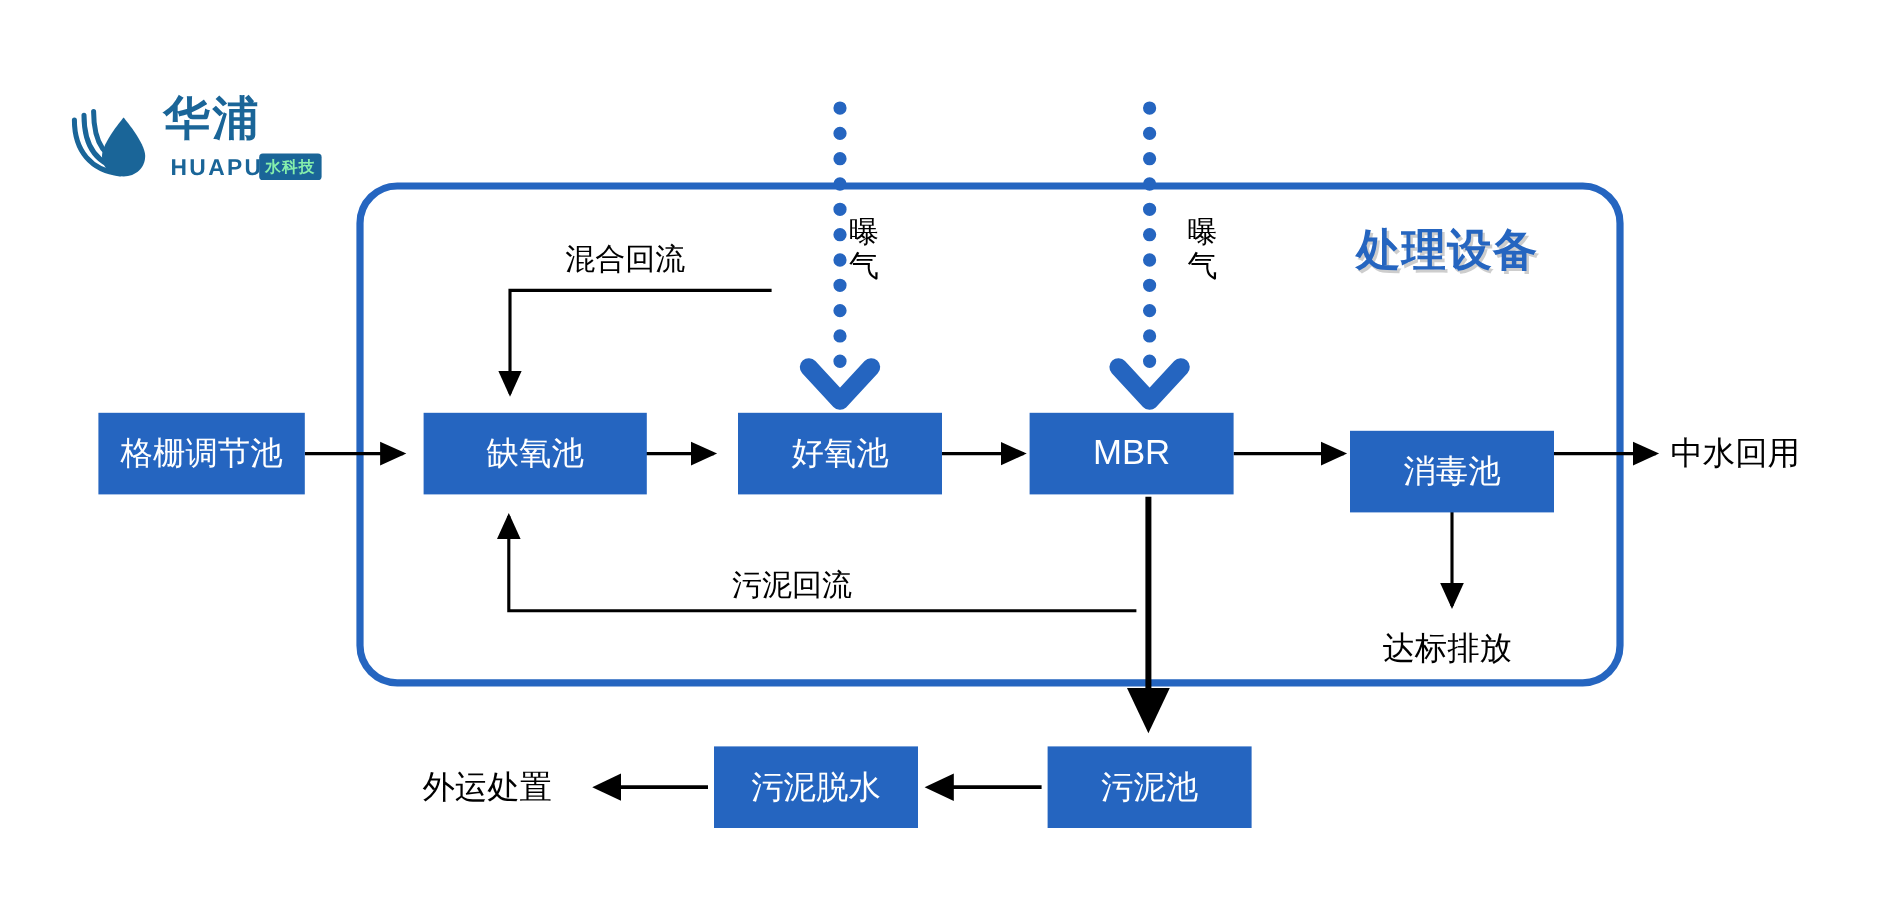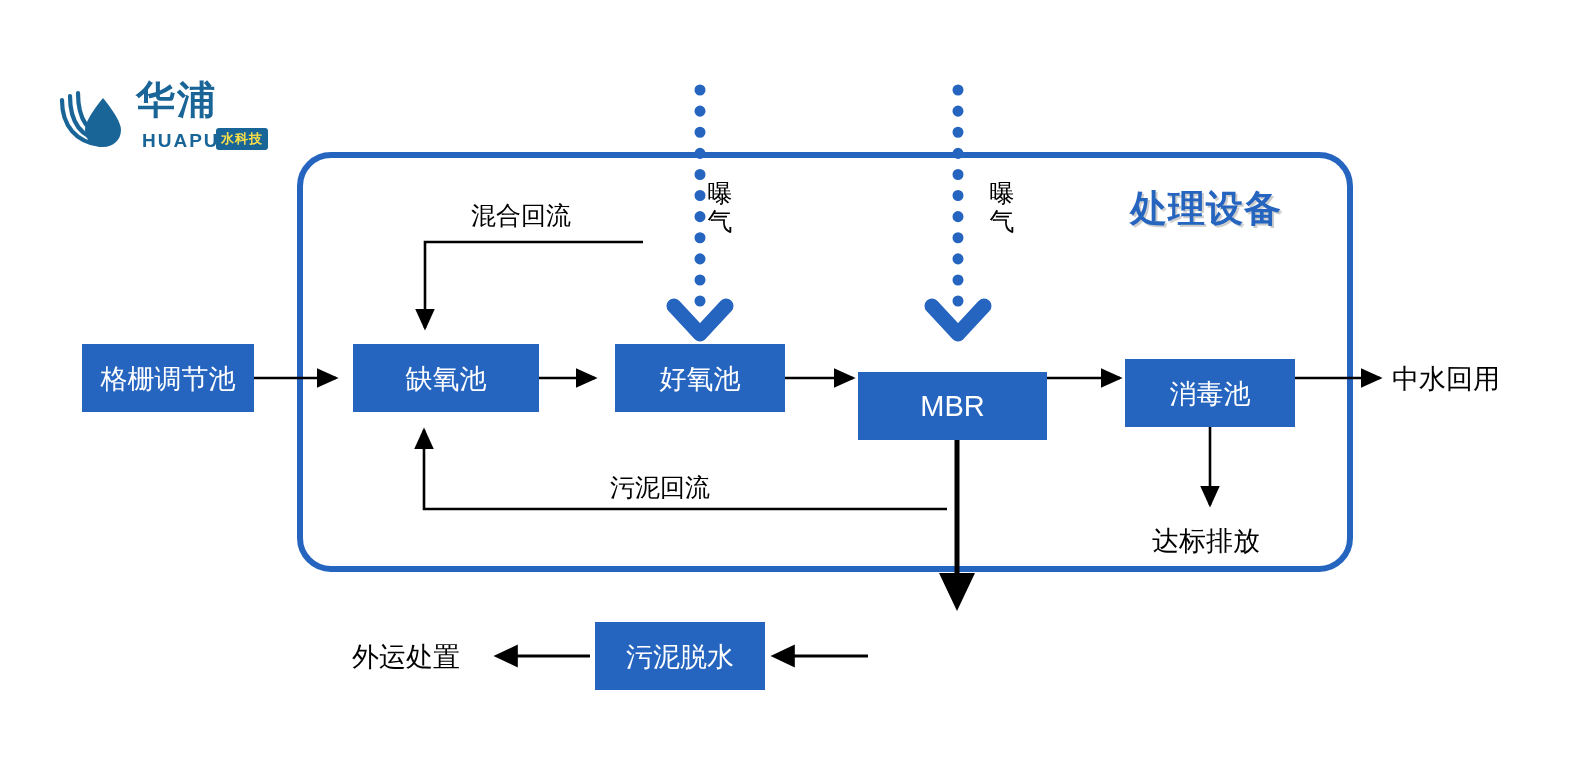--- a/index.html
+++ b/index.html
@@ -21,21 +21,21 @@
     letter-spacing: 2px; line-height: 1; white-space: nowrap;
   }
   .logo-sub {
     position: absolute; left: 86px; top: 52px;
     font-family: "Liberation Sans", sans-serif;
     font-size: 19px; font-weight: bold; color: #1a6598;
     letter-spacing: 2px; white-space: nowrap;
   }
   .logo-tag {
     position: absolute; left: 160px; top: 50px;
-    background: #1a6598; color: #fde047;
+    background: #1a6598; color: #86efac;
     font-family: "DejaVu Sans", sans-serif;
     font-size: 13px; font-weight: bold;
     padding: 2px 5px; border-radius: 3px;
     letter-spacing: 1px; white-space: nowrap;
   }
 
   
   .equip-box {
     position: absolute; left: 297px; top: 152px;
     width: 1056px; height: 420px;
@@ -153,25 +153,28 @@
 
   <div class="pbox" style="left:82px;  top:344px; width:172px; height:68px;">
     <span>格栅调节池</span>
   </div>
   <div class="pbox" style="left:353px; top:344px; width:186px; height:68px;">
     <span>缺氧池</span>
   </div>
   <div class="pbox" style="left:600px; top:344px; width:170px; height:68px;margin-left:15px;">
     <span>好氧池</span>
   </div>
-  <div class="pbox mbr" style="left:858px; top:344px; width:189px; height:68px;margin-top:28px;">
+  <div class="pbox mbr" style="left:858px; top:344px; width:170px; height:68px;">
     <span>MBR</span>
   </div>
   <div class="pbox" style="left:1125px; top:359px; width:170px; height:68px;">
     <span>消毒池</span>
+  </div>
+  <div class="pbox" style="left:873px; top:622px; width:170px; height:68px;">
+    <span>污泥池</span>
   </div>
   <div class="pbox" style="left:595px; top:622px; width:170px; height:68px;">
     <span>污泥脱水</span>
   </div>
 
   <div class="plabel" style="left:1392px; top:364px;">中水回用</div>
   <div class="plabel" style="left:1152px; top:526px;">达标排放</div>
   <div class="plabel" style="left:352px; top:642px;">外运处置</div>
 
   <div class="flabel" style="left:471px; top:202px;">混合回流</div>

